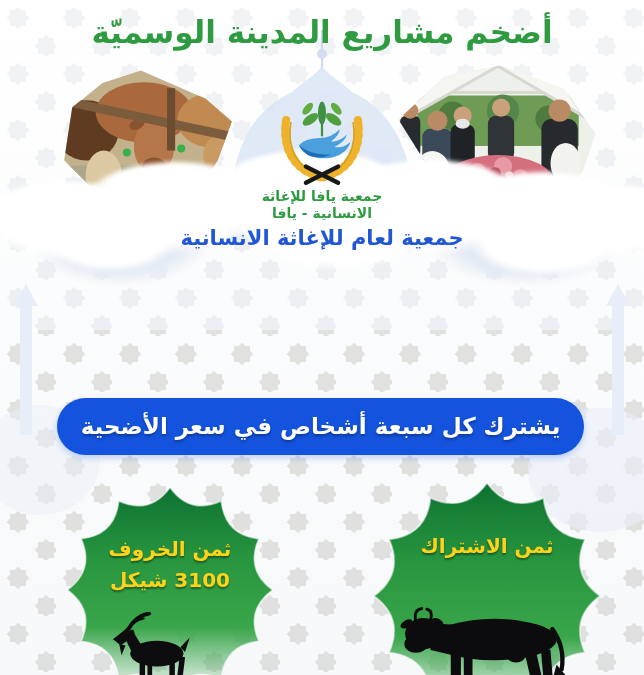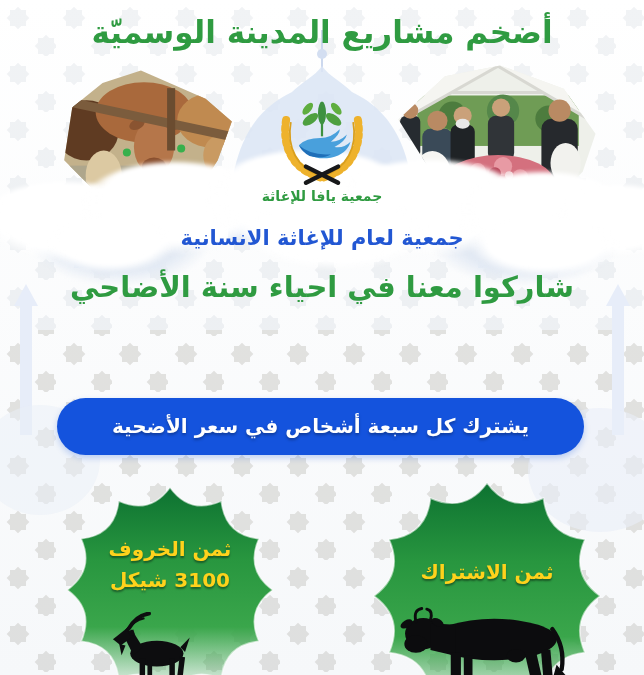--- a/index.html
+++ b/index.html
@@ -27,32 +27,32 @@
     text-shadow:0 0 2px rgba(255,255,255,.9);}
   
   .title{position:absolute;left:0;top:8px;width:644px;margin:0;z-index:4;
     direction:rtl;text-align:center;color:#2f9b41;font-size:31px;font-weight:800;line-height:48px;}
   .org-line{position:absolute;left:0;top:226px;width:644px;z-index:4;
     direction:rtl;text-align:center;color:#2257d3;font-size:21px;font-weight:800;}
   .message{position:absolute;left:0;top:264px;width:644px;z-index:4;
     direction:rtl;text-align:center;color:#2f9b41;font-size:29px;font-weight:800;line-height:47px;}
   .pill{position:absolute;left:57px;top:398px;width:527px;height:57px;z-index:4;
     background:#1453dd;border-radius:29px;direction:rtl;text-align:center;
-    color:#ffffff;font-size:20px;font-weight:800;line-height:57px;
+    color:#ffffff;font-size:23px;font-weight:800;line-height:57px;
     text-shadow:0 2px 3px rgba(0,0,0,.3);box-shadow:0 3px 6px rgba(20,83,221,.25);}
   
   .badge{position:absolute;z-index:2;}
   .badge svg{display:block;}
   .badge-text{position:absolute;left:0;right:0;direction:rtl;text-align:center;
     color:#ffd21c;font-weight:800;font-size:20px;line-height:31px;
     text-shadow:0 2px 2px rgba(0,0,0,.4);}
   .badge-left{left:62px;top:482px;width:216px;height:193px;}
   .badge-left .badge-text{top:52px;}
   .badge-right{left:368px;top:477px;width:238px;height:198px;}
-  .badge-right .badge-text{top:54px;margin-top:26px;}
+  .badge-right .badge-text{top:54px;}
   
   .animal{position:absolute;z-index:5;}
   .goat{left:102px;top:612px;width:94px;height:72px;}
   .cow{left:400px;top:604px;width:174px;height:74px;}
 </style>
 </head>
 <body>
 
 <div class="poster">
 
@@ -176,26 +176,26 @@
       <ellipse cx="73" cy="33" rx="10" ry="5" fill="#4ea03f" transform="rotate(35 73 33)"></ellipse>
       <ellipse cx="44" cy="21" rx="8" ry="4" fill="#5fae3f" transform="rotate(-50 44 21)"></ellipse>
       <ellipse cx="76" cy="21" rx="8" ry="4" fill="#5fae3f" transform="rotate(50 76 21)"></ellipse>
       <line x1="60" y1="38" x2="60" y2="52" stroke="#3e9140" stroke-width="2.5"></line>
       <path d="M34,62 Q46,80 70,76 Q88,72 92,58 Q84,66 74,64 Q86,58 88,50 Q80,58 70,58 Q80,50 80,44 Q70,54 58,54 Q42,54 34,62 Z" fill="#49a0dc"></path>
       <path d="M34,62 Q48,74 70,72 Q60,78 46,74 Q38,70 34,62 Z" fill="#1f6fb8"></path>
       <path d="M42,104 L78,86" stroke="#17181a" stroke-width="5" stroke-linecap="round"></path>
       <path d="M78,104 L42,86" stroke="#17181a" stroke-width="5" stroke-linecap="round"></path>
     </svg>
     <div class="logo-text">جمعية يافا للإغاثة</div>
+    <div class="logo-text">الانسانية - يافا</div>
   </div>
 
   <h1 class="title">أضخم مشاريع المدينة الوسميّة</h1>
   <div class="org-line">جمعية لعام للإغاثة الانسانية</div>
   <div class="message">
-    <div>شاركوا معنا في احياء سنة الأضاحي</div>
   </div>
 
   <div class="pill">يشترك كل سبعة أشخاص في سعر الأضحية</div>
 
   <div class="badge badge-left">
     <svg width="216" height="216" viewBox="0 0 200 200">
       <defs>
         <linearGradient id="bgrad1" x1="0" y1="0" x2="0" y2="1">
           <stop offset="0" stop-color="#0d7231"></stop>
           <stop offset="0.35" stop-color="#28963f"></stop>

